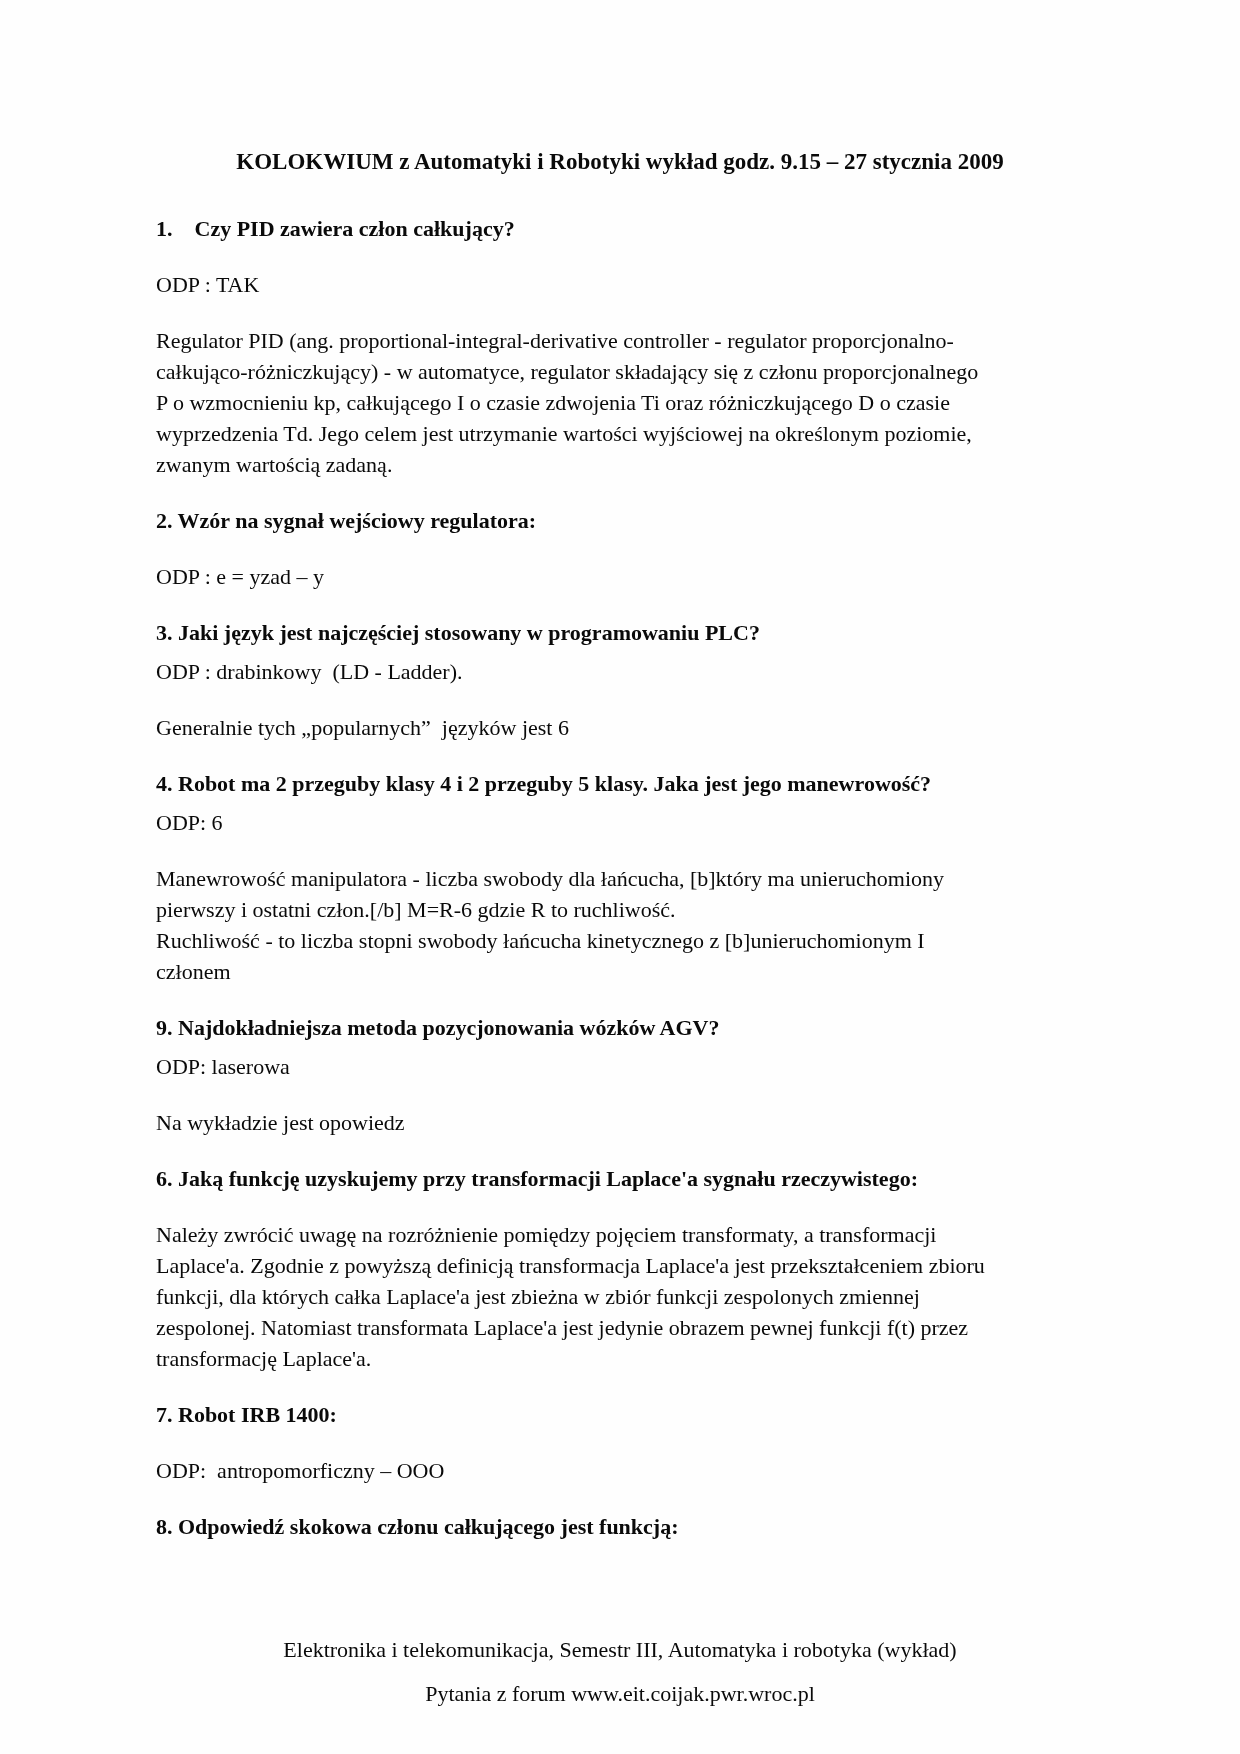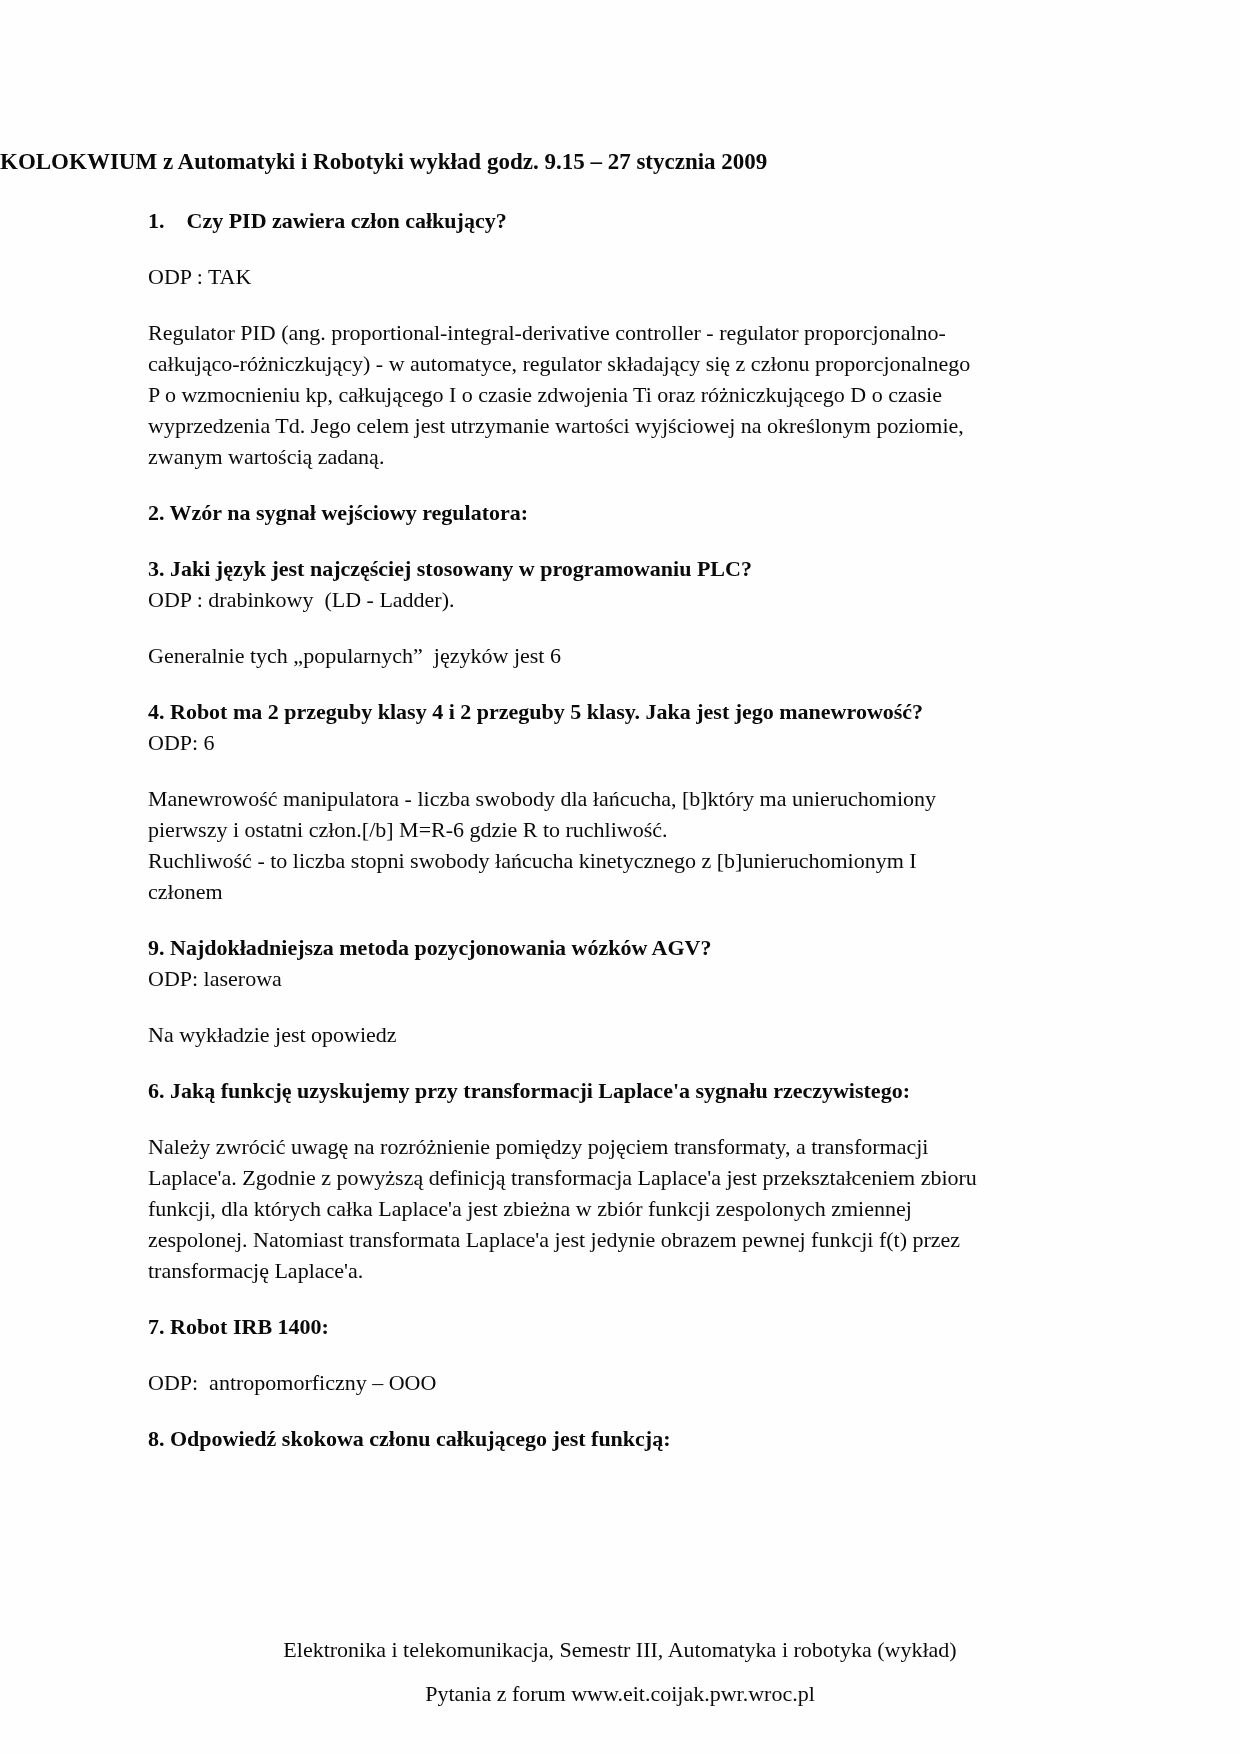--- a/index.html
+++ b/index.html
@@ -14,35 +14,35 @@
     background: #fefefe;
     overflow: hidden;
     font-family: "Liberation Serif", "DejaVu Serif", serif;
     color: #0a0a0a;
   }
   .title {
     position: absolute;
     top: 146px;
     left: 0;
     right: 0;
-    text-align: left;
+    text-align: center;
     font-size: 23px;
     font-weight: bold;
     line-height: 31px;
     margin: 0;
     white-space: pre-wrap;
   }
   .content {
     position: absolute;
     top: 205px;
     left: 148px;
     width: 980px;
   }
   .content p {
-    margin: 0;
+    margin: 8px;
     font-size: 22px;
     line-height: 31px;
   }
   .gap { margin-top: 25px !important; }
   .heading { font-weight: bold; }
   .txt { white-space: pre-wrap; }
   .u { }
   .footer {
     position: absolute;
     top: 1622px;
@@ -68,20 +68,21 @@
 
     <p class="heading txt">1.    Czy PID zawiera człon całkujący?</p>
     <p class="gap txt">ODP : TAK</p>
     <p class="gap txt">Regulator PID (ang. proportional-integral-derivative controller - regulator proporcjonalno-
 całkująco-różniczkujący) - w automatyce, regulator składający się z członu proporcjonalnego
 P o wzmocnieniu kp, całkującego I o czasie zdwojenia Ti oraz różniczkującego D o czasie
 wyprzedzenia Td. Jego celem jest utrzymanie wartości wyjściowej na określonym poziomie,
 zwanym wartością zadaną.</p>
 
     <p class="gap heading txt">2. Wzór na sygnał wejściowy regulatora:</p>
+    <p class="gap txt">ODP : e = yzad – y</p>
 
     <p class="gap heading txt">3. Jaki język jest najczęściej stosowany w programowaniu PLC?</p>
     <p class="txt">ODP : drabinkowy  (LD - Ladder).</p>
     <p class="gap txt">Generalnie tych „popularnych”  języków jest 6</p>
 
     <p class="gap heading txt">4. Robot ma 2 przeguby klasy 4 i 2 przeguby 5 klasy. Jaka jest jego manewrowość?</p>
     <p class="txt">ODP: 6</p>
     <p class="gap"><span class="u">Manewrowość manipulatora</span><span> - liczba swobody dla łańcucha, [b]który ma unieruchomiony</span><br><span>pierwszy i ostatni człon.[/b] M=R-6 gdzie R to ruchliwość.</span><br><span class="u">Ruchliwość -</span><span> to liczba stopni swobody łańcucha kinetycznego z [b]unieruchomionym I</span><br><span>członem</span></p>
 
     <p class="gap heading txt">9. Najdokładniejsza metoda pozycjonowania wózków AGV?</p>

